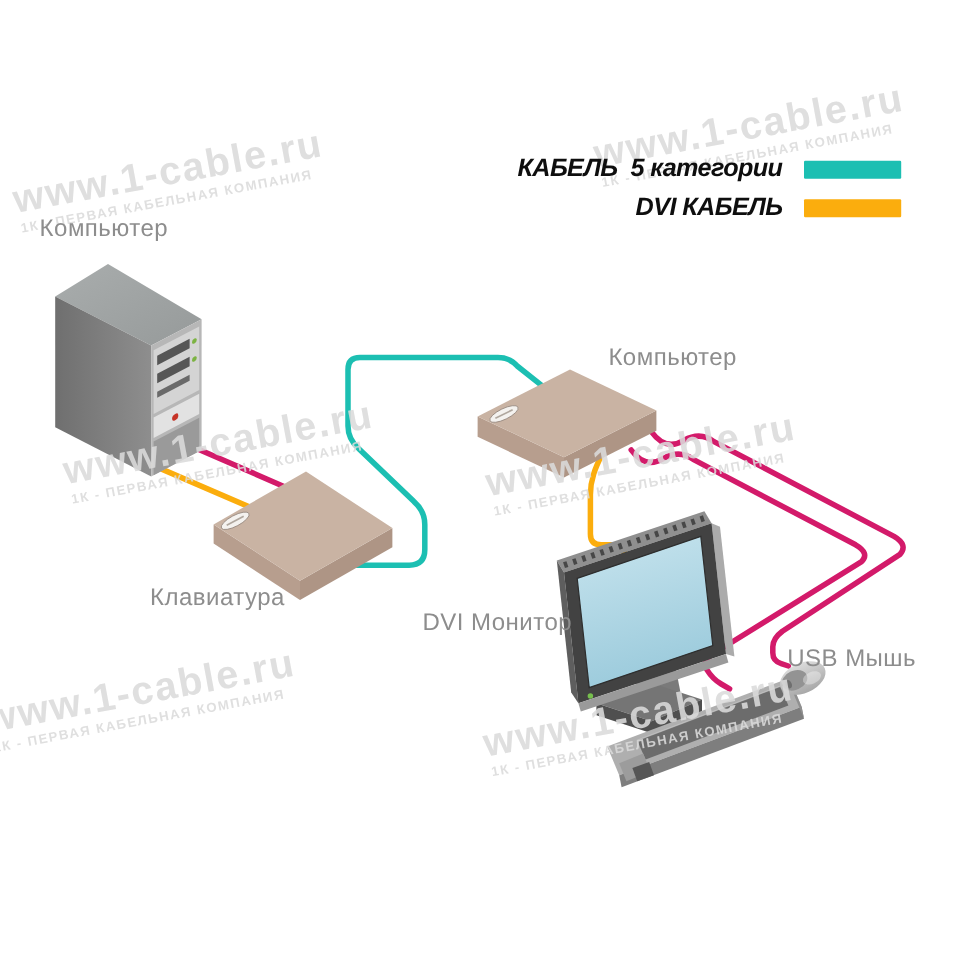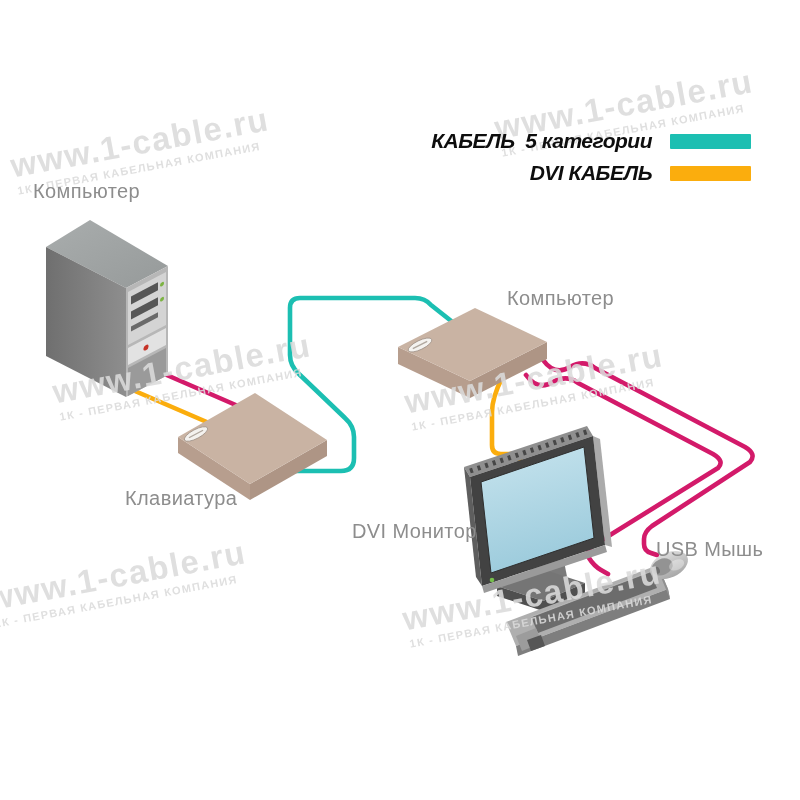--- a/index.html
+++ b/index.html
@@ -161,21 +161,21 @@
     <div class="wm-2">1К - ПЕРВАЯ КАБЕЛЬНАЯ КОМПАНИЯ</div>
   </div>
   <div class="wm" style="left:400px;top:603px">
     <div class="wm-1">www.1-cable.ru</div>
     <div class="wm-2">1К - ПЕРВАЯ КАБЕЛЬНАЯ КОМПАНИЯ</div>
   </div>
 
   <div class="device-label" style="left:33px;top:180px">Компьютер</div>
   <div class="device-label" style="left:125px;top:487px">Клавиатура</div>
   <div class="device-label" style="left:507px;top:287px">Компьютер</div>
-  <div class="device-label" style="left:352px;top:520px">DVI Монитор</div>
+  <div class="device-label" style="left:352px;top:508px">DVI Монитор</div>
   <div class="device-label" style="left:656px;top:538px">USB Мышь</div>
 
   <div class="legend">
     <div class="legend-row">
       <span class="legend-label">КАБЕЛЬ&nbsp; 5 категории</span>
       <span class="legend-swatch swatch-cat5"></span>
     </div>
     <div class="legend-row">
       <span class="legend-label">DVI КАБЕЛЬ</span>
       <span class="legend-swatch swatch-dvi"></span>

